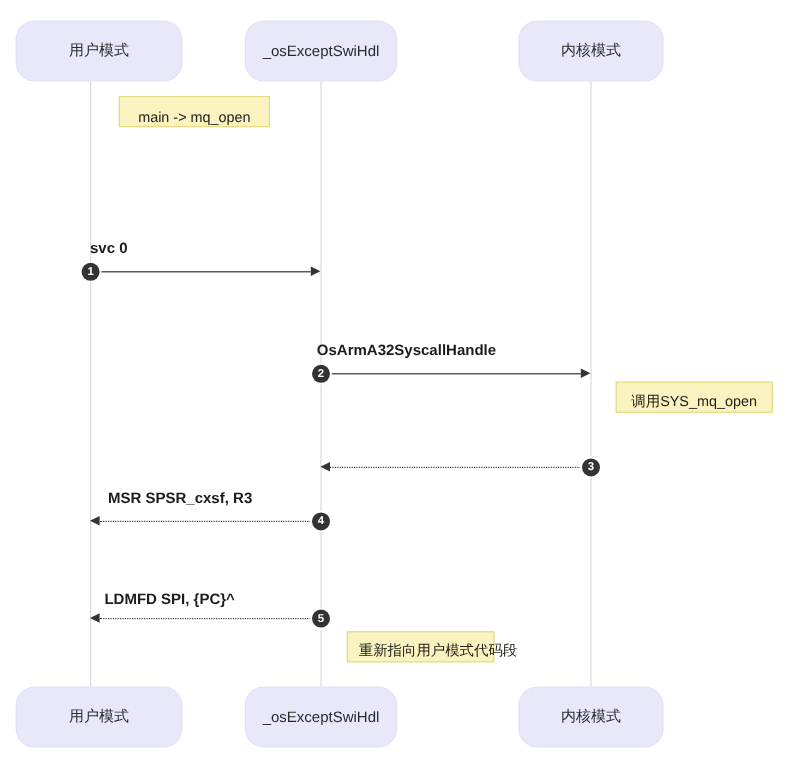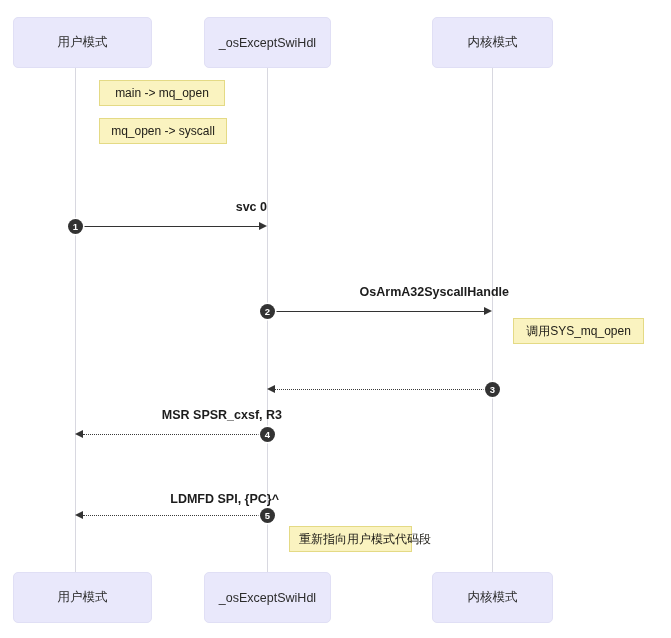--- a/index.html
+++ b/index.html
@@ -21,49 +21,49 @@
   .lifeline {
     position: absolute;
     width: 1px;
     background: #d8d8e0;
   }
   .participant {
     position: absolute;
     height: 51px;
     background: #e9e8fb;
     border: 1px solid #e0dff5;
-    border-radius: 5px;
+    border-radius: 16px;
     display: flex;
     align-items: center;
     justify-content: center;
     font-size: 12.5px;
     color: #2b2b2b;
     box-sizing: border-box;
   }
   .note {
     position: absolute;
     background: #faf3c0;
     border: 1px solid #e4da85;
     display: flex;
-    align-items: center;
+    align-items: flex-end;
     justify-content: center;
     font-size: 12px;
     color: #22201a;
     box-sizing: border-box;
     padding: 0 9px;
     white-space: nowrap;
     height: 26px;
   }
   .msg-label {
     position: absolute;
     font-size: 12.5px;
     font-weight: bold;
     color: #1c1c1c;
     white-space: nowrap;
-    text-align: right;
+    text-align: left;
   }
   .line-solid {
     position: absolute;
     height: 0;
     border-top: 1.4px solid #333333;
   }
   .line-dotted {
     position: absolute;
     height: 0;
     border-top: 1.6px dotted #3a3a3a;
@@ -115,35 +115,32 @@
   <div class="participant" style="left:204px; top:17px; width:127px;">
     <span>_osExceptSwiHdl</span>
   </div>
   <div class="participant" style="left:432px; top:17px; width:121px;">
     <span>内核模式</span>
   </div>
 
   <div class="note" style="left:99px; top:80px; width:126px;">
     <span>main -&gt; mq_open</span>
   </div>
-  <div class="note" style="left:99px; top:118px; width:128px;">
-    <span>mq_open -&gt; syscall</span>
-  </div>
 
   <div class="msg-label" style="left:75px; top:200px; width:192px;">
     <span>svc 0</span>
   </div>
   <div class="line-solid" style="left:75px; top:226px; width:184px;"></div>
   <div class="arrow-right" style="left:259px; top:221.5px;"></div>
   <div class="badge" style="left:68px; top:219px;">
     <span>1</span>
   </div>
 
 
-  <div class="msg-label" style="left:284px; top:285px; width:225px;">
+  <div class="msg-label" style="left:264px; top:285px; width:225px;">
     <span>OsArmA32SyscallHandle</span>
   </div>
   <div class="line-solid" style="left:267px; top:311px; width:217px;"></div>
   <div class="arrow-right" style="left:484px; top:306.5px;"></div>
   <div class="badge" style="left:260px; top:304px;">
     <span>2</span>
   </div>
 
   <div class="note" style="left:513px; top:318px; width:131px;">
     <span>调用SYS_mq_open</span>

